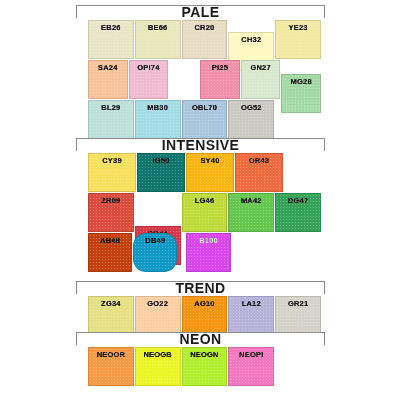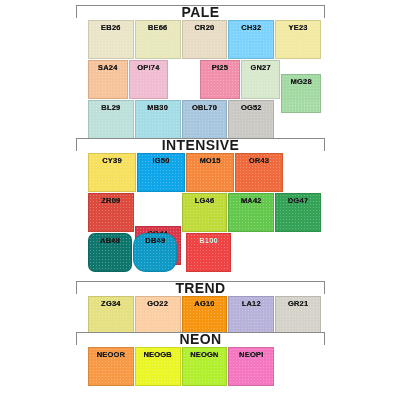--- a/index.html
+++ b/index.html
@@ -116,21 +116,21 @@
         <div class="swatch-row">
           <div class="swatch" style="background: rgb(234, 229, 200);">
             <span class="swatch-code">EB26</span>
           </div>
           <div class="swatch" style="background: rgb(232, 232, 188);">
             <span class="swatch-code">BE66</span>
           </div>
           <div class="swatch" style="background: rgb(233, 220, 196);">
             <span class="swatch-code">CR20</span>
           </div>
-          <div class="swatch" style="background: #7dd3fc;">
+          <div class="swatch" style="background: #fef9c3; margin-top: 12px;">
             <span class="swatch-code">CH32</span>
           </div>
           <div class="swatch" style="background: rgb(242, 233, 163);">
             <span class="swatch-code">YE23</span>
           </div>
         </div>
         <div class="swatch-row">
           <div class="swatch" style="background: rgb(247, 195, 154);">
             <span class="swatch-code">SA24</span>
           </div>
@@ -168,25 +168,25 @@
     </div>
     <div class="group" style="top: 138px;">
       <div class="group-header">
         <span class="group-header-label">INTENSIVE</span>
       </div>
       <div class="swatch-grid">
         <div class="swatch-row">
           <div class="swatch" style="background: rgb(246, 224, 94);">
             <span class="swatch-code">CY39</span>
           </div>
-          <div class="swatch" style="background: #0ea5e9;">
+          <div class="swatch" style="background: #0f766e;">
             <span class="swatch-code">IG50</span>
           </div>
-          <div class="swatch" style="background: rgb(245, 136, 60);">
-            <span class="swatch-code">MO15</span>
+          <div class="swatch" style="background: rgb(250, 182, 16);">
+            <span class="swatch-code">SY40</span>
           </div>
           <div class="swatch" style="background: rgb(239, 106, 60);">
             <span class="swatch-code">OR43</span>
           </div>
         </div>
         <div class="swatch-row">
           <div class="swatch" style="background: rgb(220, 75, 62);">
             <span class="swatch-code">ZR09</span>
           </div>
           <div class="swatch" style="background: rgb(216, 56, 74); margin-top: 33px;">
@@ -196,27 +196,27 @@
             <span class="swatch-code">LG46</span>
           </div>
           <div class="swatch" style="background: rgb(100, 200, 79);">
             <span class="swatch-code">MA42</span>
           </div>
           <div class="swatch" style="background: rgb(53, 163, 87);">
             <span class="swatch-code">DG47</span>
           </div>
         </div>
         <div class="swatch-row">
-          <div class="swatch" style="background: #0f766e; border-radius: 7px;">
+          <div class="swatch" style="background: #c2410c;">
             <span class="swatch-code">AB48</span>
           </div>
           <div class="swatch" style="background: rgb(14, 154, 196); border-radius: 13px;">
             <span class="swatch-code">DB49</span>
           </div>
-          <div class="swatch dark" style="background: #ef4444; margin-left: 8px;">
+          <div class="swatch dark" style="background: #d946ef; margin-left: 8px;">
             <span class="swatch-code">B100</span>
           </div>
           <div class="swatch empty">
             <span class="swatch-code"></span>
           </div>
           <div class="swatch empty">
             <span class="swatch-code"></span>
           </div>
         </div>
       </div>

